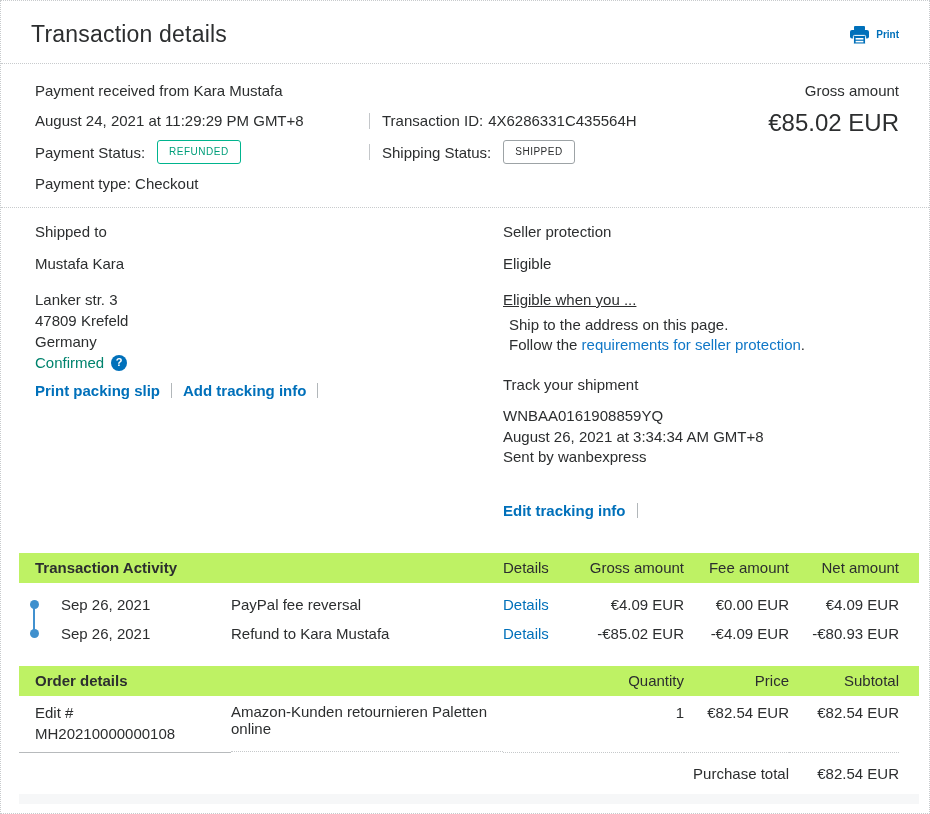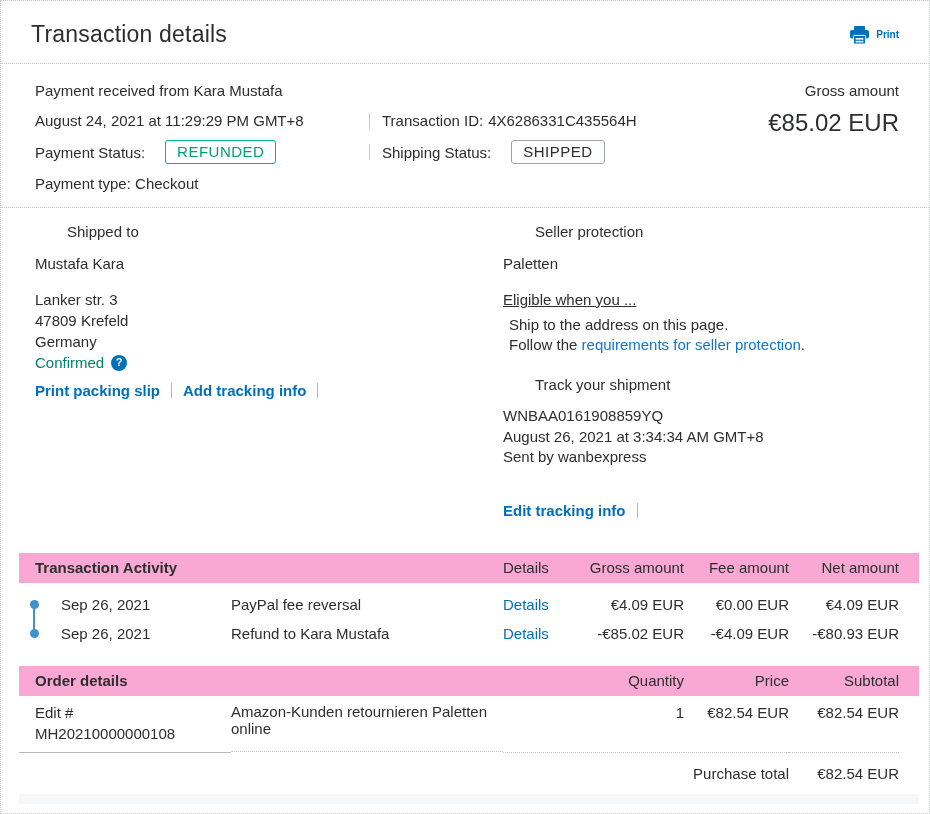--- a/index.html
+++ b/index.html
@@ -9,51 +9,51 @@
   
   .hd { display:flex; justify-content:space-between; align-items:center; padding:20px 30px 15px 30px; border-bottom:1px dotted #c8cbcd; }
   .hd-title { font-size:23px; font-weight:400; color:#2c2e2f; letter-spacing:.2px; }
   .print-btn { display:flex; align-items:center; gap:7px; color:#0070ba; font-weight:700; font-size:10px; cursor:pointer;padding-left:32px; }
 
   
   .payment { display:flex; justify-content:space-between; padding:16px 30px 13px 34px; }
   .p-row { display:flex; align-items:center; margin-bottom:9px; font-size:15px; line-height:21px; }
   .p-c1 { width:334px; display:flex; align-items:center; }
   .vdiv { border-left:1px solid #c4c7ca; height:16px; margin-right:12px; display:inline-block; }
-  .badge { font-size:15px; letter-spacing:.5px; padding:4px 11px; border-radius:3px; margin-left:20px; background:#fff; line-height:14px; }
+  .badge { font-size:10px; letter-spacing:.5px; padding:4px 11px; border-radius:3px; margin-left:12px; background:#fff; line-height:14px; }
   .badge-green { border:1px solid #00b48e; color:#009e7a; }
   .badge-gray { border:1px solid #9da3a6; color:#2c2e2f; }
   .p-right { text-align:right; }
   .gross-label { font-size:15px; line-height:21px; margin-bottom:6px; }
   .gross-amount { font-size:24px; line-height:32px; color:#2c2e2f; }
 
   
   .columns { display:flex; padding:13px 30px 24px 34px; border-top:1px dotted #c8cbcd; font-size:15px; }
   .col-left { width:468px; }
   .col-right { flex:1; }
   .line { line-height:21px; }
-  .sec-title { line-height:21px; margin-bottom:11px;margin-left:32px; }
+  .sec-title { line-height:21px; margin-bottom:11px; }
   .mb15 { margin-bottom:15px; }
   .confirmed-row { display:flex; align-items:center; gap:7px; line-height:21px; }
   .confirmed-txt { color:#00836d; }
   .help-icon { width:16px; height:16px; border-radius:50%; background:#0070ba; color:#fff; font-size:11px; font-weight:700; display:inline-flex; align-items:center; justify-content:center; cursor:pointer; }
   .links-row { display:flex; align-items:center; gap:11px; margin-top:9px; }
   .blue-link { color:#0070ba; font-weight:700; font-size:15px; cursor:pointer; }
   .pipe { border-left:1px solid #b2b7ba; height:15px; display:inline-block; }
   .conditions { padding-left:6px; line-height:19.5px; margin-bottom:0; }
   .inline-link { color:#0f77c7; cursor:pointer;text-align:center; }
   .track-title { margin-top:20px; }
   .track-block { line-height:20.5px; }
   .edit-row { display:flex; align-items:center; gap:11px; margin-top:34px; }
 
   
   .tbl { margin:10px 10px 0 18px; }
   .grid-a { display:grid; grid-template-columns:42px 170px 272px 58px 123px 105px 110px; padding-right:22px; align-items:center; }
   .grid-o { display:grid; grid-template-columns:212px 272px 181px 105px 110px; padding-right:22px; }
-  .tbl-bar { background:#f9a8d4; height:30px; font-size:15px; }
+  .tbl-bar { background:#bef264; height:30px; font-size:15px; }
   .bar-title { grid-column:1 / 4; padding-left:16px; font-weight:600; }
   .bar-title-o { grid-column:1 / 3; padding-left:16px; font-weight:600; }
   .ra { text-align:right; }
   .a-rows { position:relative; padding-top:7px; padding-bottom:8px; }
   .a-rows::before { content:''; position:absolute; left:14px; top:21px; width:2px; height:29px; background:#4191cf; }
   .a-row { height:29px; font-size:15px; }
   .dot-cell { display:flex; align-items:center; padding-left:11px; }
   .dot { width:9px; height:9px; border-radius:50%; background:#3f90cd; }
   .details-link { color:#0070ba; cursor:pointer; }
   .o-item { font-size:15px; }
@@ -124,21 +124,21 @@
       <div class="links-row">
         <span class="blue-link">Print packing slip</span>
         <span class="pipe"></span>
         <span class="blue-link">Add tracking info</span>
         <span class="pipe"></span>
       </div>
     </div>
 
     <div class="col-right">
       <div class="sec-title">Seller protection</div>
-      <div class="line mb15">Paletten</div>
+      <div class="line mb15">Eligible</div>
       <div class="line" style="margin-bottom:5px;text-decoration:underline;">Eligible when you ...</div>
       <div class="conditions">
         <div>Ship to the address on this page.</div>
         <div>
           <span>Follow the </span><span class="inline-link">requirements for seller protection</span><span>.</span>
         </div>
       </div>
       <div class="sec-title track-title">Track your shipment</div>
       <div class="track-block">
         <div>WNBAA0161908859YQ</div>

